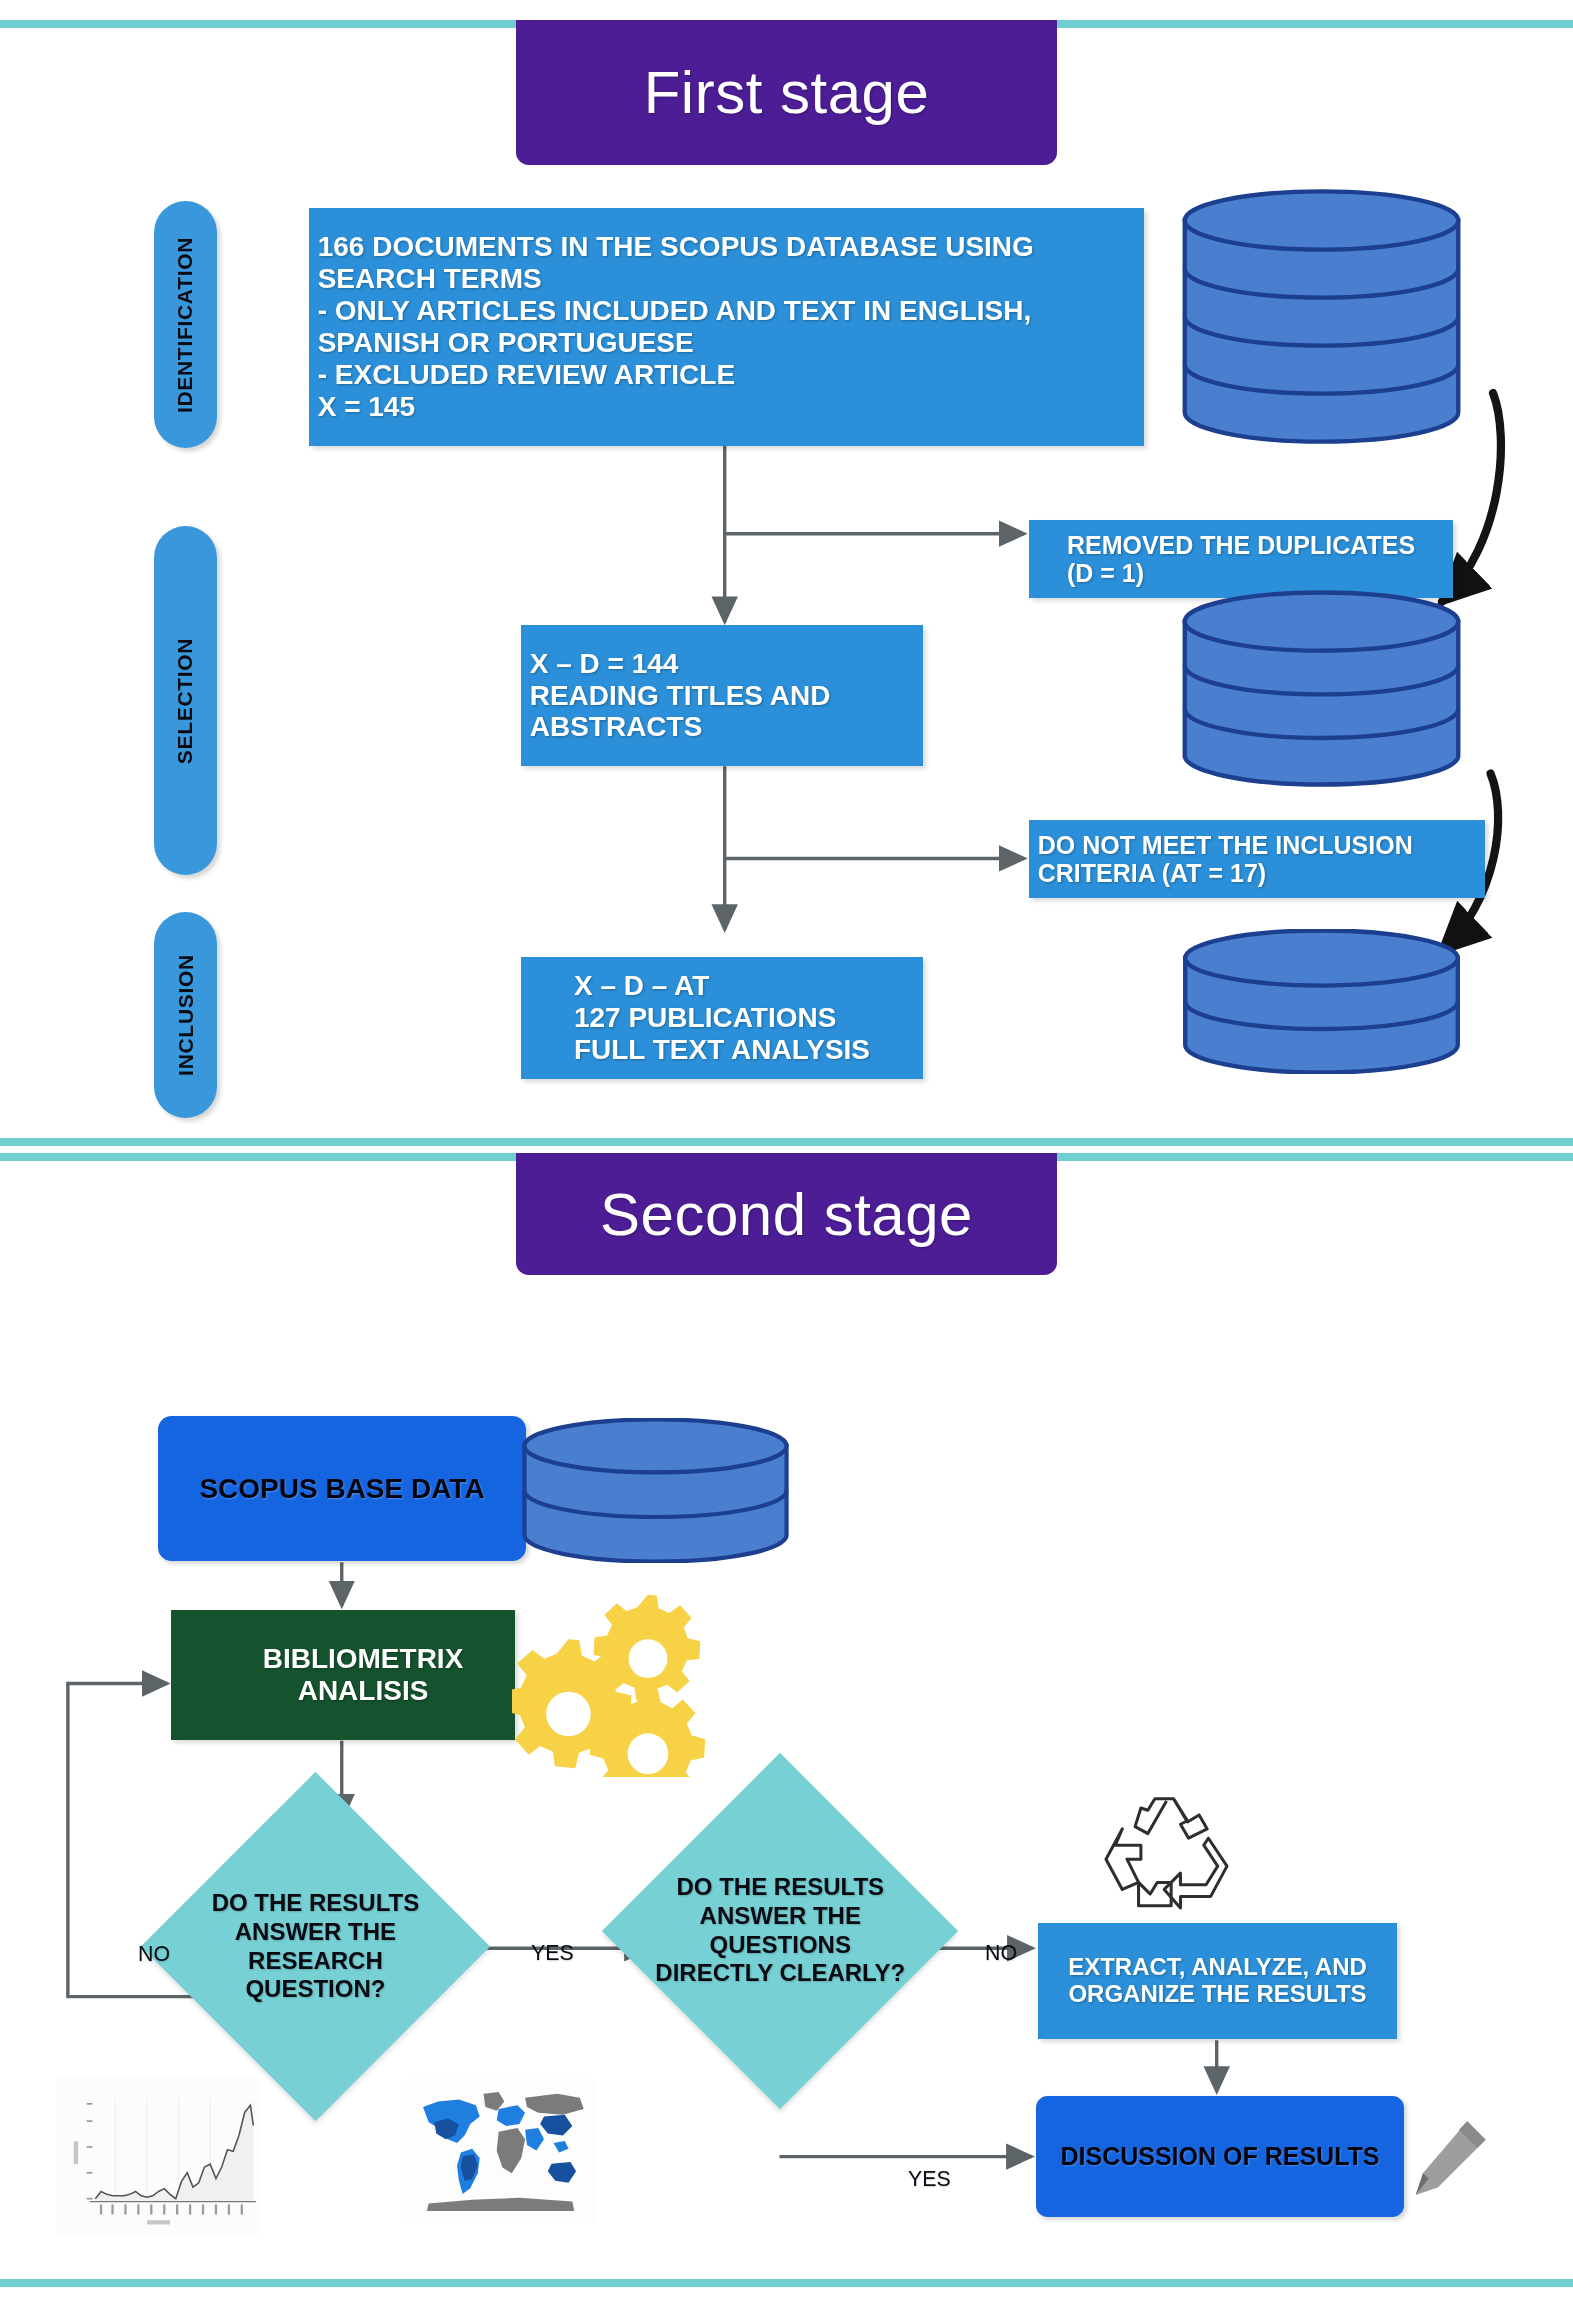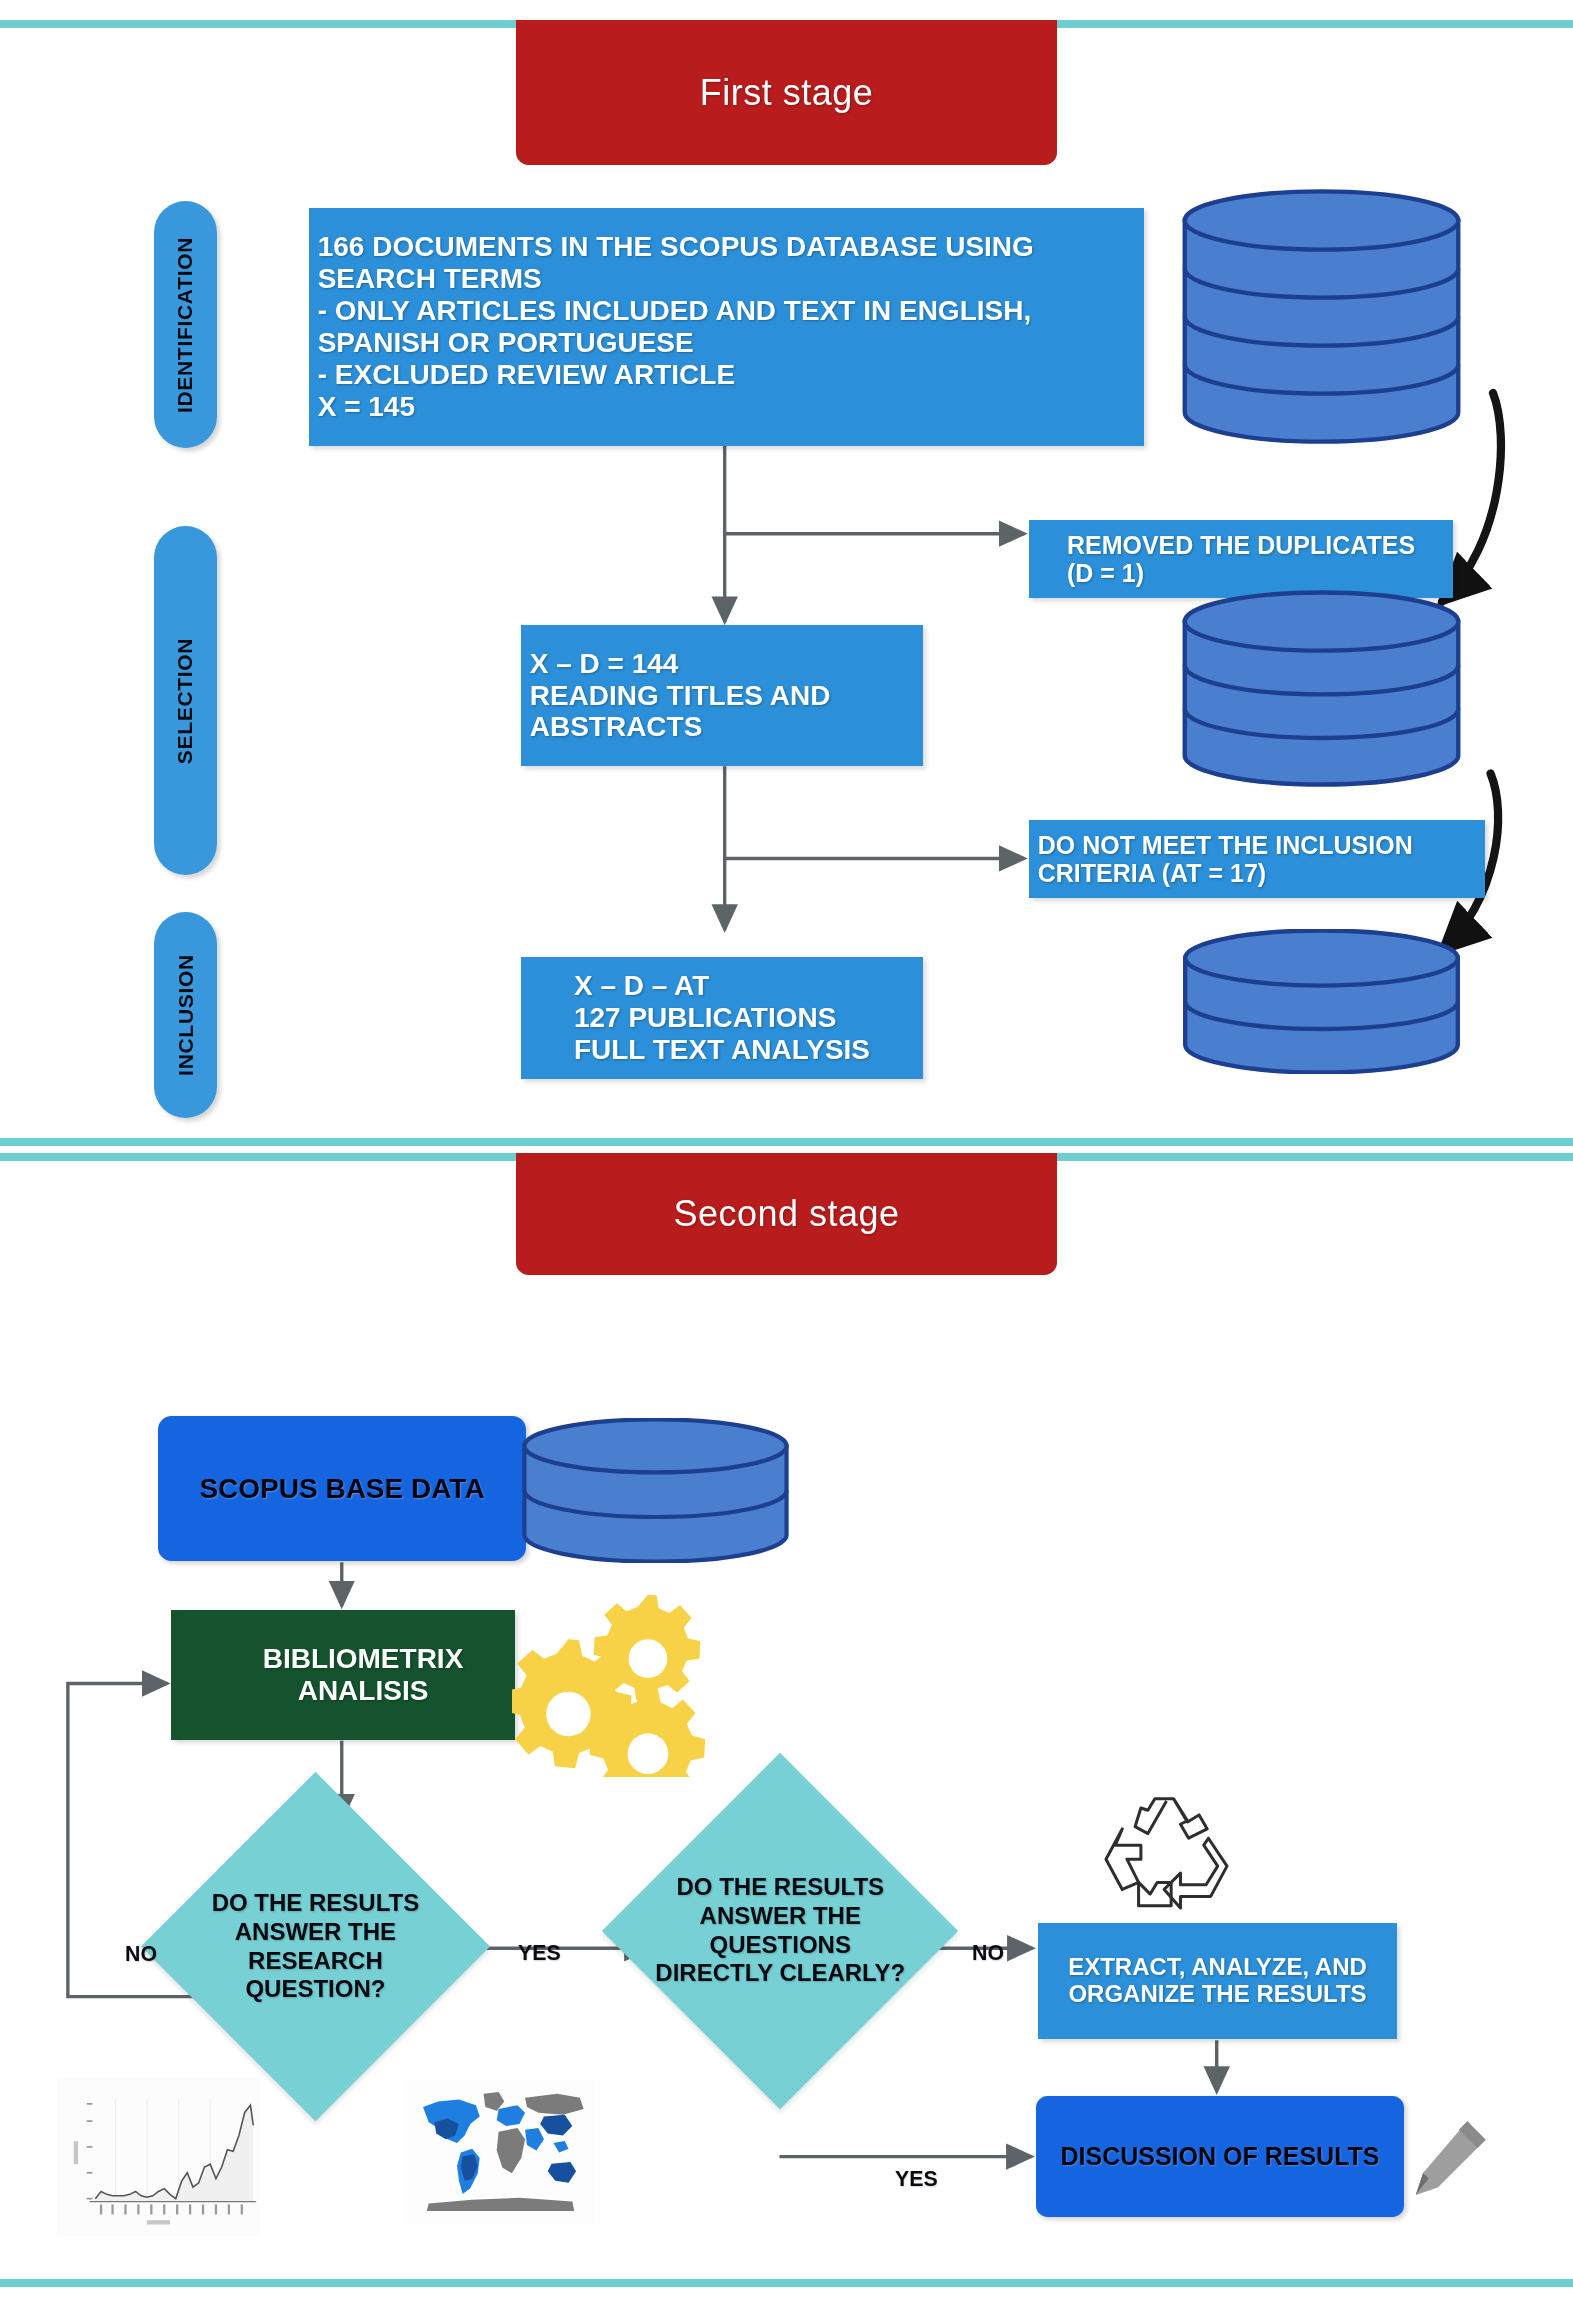--- a/index.html
+++ b/index.html
@@ -18,25 +18,25 @@
     background:#6fcfd0;
   }
   #rule-top    { top:20.4px;   height:7.8px; }
   #rule-mid-a  { top:1138px; height:7.8px; }
   #rule-mid-b  { top:1153px; height:7.8px; }
   #rule-bottom { top:2279px; height:7.8px; }
 
   
   .stage-header {
     position:absolute;
-    background:#b91c1c;
+    background:#4c1d95;
     border-radius: 0 0 12.6px 12.6px;
     color:#ffffff;
     display:flex; align-items:center; justify-content:center;
-    font-size:36px; font-weight:400;
+    font-size:60px; font-weight:400;
     letter-spacing:0.5px;
     text-shadow: 1px 1px 2.4px rgba(0,0,0,.25);
   }
   #stage1-header { left:516px; top:20.4px;   width:541px; height:145px; }
   #stage2-header { left:516px; top:1153px; width:541px; height:122px; }
 
   
   .phase-pill {
     position:absolute;
     background:#3998db;
@@ -129,22 +129,23 @@
     text-shadow: 1px 1px 1.9px rgba(0,0,0,.18);
   }
   #diamond-q1 { left:192px;  top:1823px; width:247px; height:247px; }
   #diamond-q1 > span { font-size:24px; width:272px; }
   #diamond-q2 { left:654px; top:1805px; width:252px; height:252px; }
   #diamond-q2 > span { font-size:24px; width:272px; }
 
   
   .edge-label {
     position:absolute;
-    font-size:21.3px; font-weight:bold; color:#0a0a12;
+    font-size:21.3px; font-weight:normal; color:#0a0a12;
     text-shadow: 0.5px 0.5px 1.5px rgba(0,0,0,.18);
+    margin-left: 13px;
   }
   #label-no-1  { left:125px;  top:1942px; }
   #label-yes-1 { left:518px; top:1941px; }
   #label-no-2  { left:972px; top:1941px; }
   #label-yes-2 { left:895px; top:2167px; }
 
   
   #connectors { position:absolute; inset:0; pointer-events:none; }
 
   

